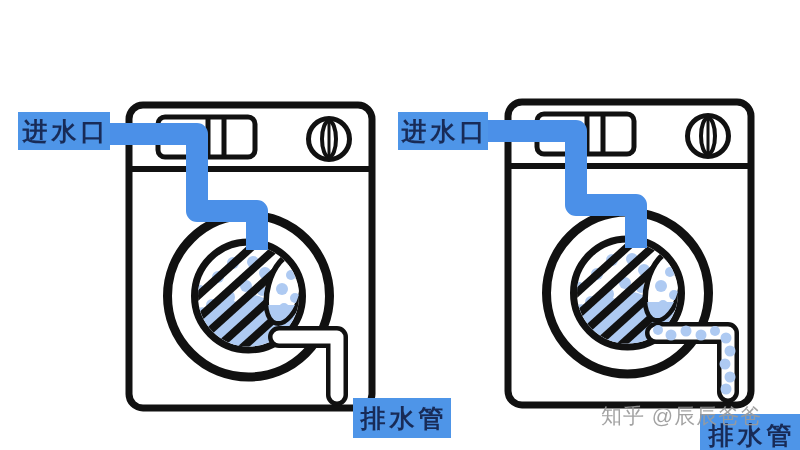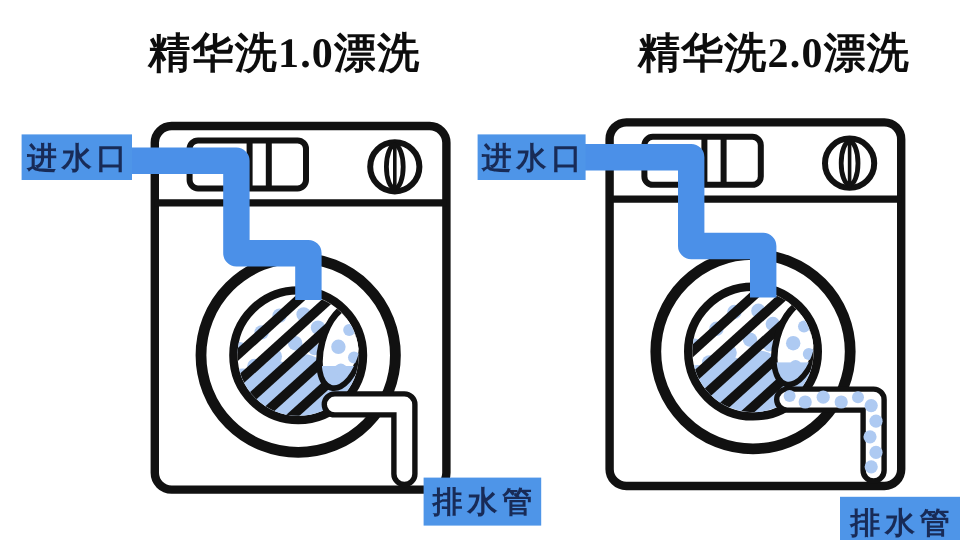--- a/index.html
+++ b/index.html
@@ -179,22 +179,21 @@
           <circle cx="222" cy="249" r="5.5"></circle>
             <circle cx="217" cy="262" r="5.5"></circle>
           <circle cx="222" cy="275" r="5.5"></circle>
             <circle cx="218" cy="287" r="5.5"></circle>
         </g>
       </g>
       <path d="M-24,29 L68,29 L68,103 L128,103 L128,146" class="pipe" stroke-width="22" stroke-linejoin="round"></path>
     </g>
   </svg>
 
-  <div class="title title-left">精华洗1.0漂洗</div>
-  <div class="title title-right">精华洗2.0漂洗</div>
 
   <div class="tag tag-inlet-left">进水口</div>
   <div class="tag tag-inlet-right">进水口</div>
   <div class="tag tag-drain-left">排水管</div>
   <div class="tag tag-drain-right">排水管</div>
 
+  <div class="watermark">知乎 @辰辰爸爸</div>
 
 </div>
 
 </body></html>

